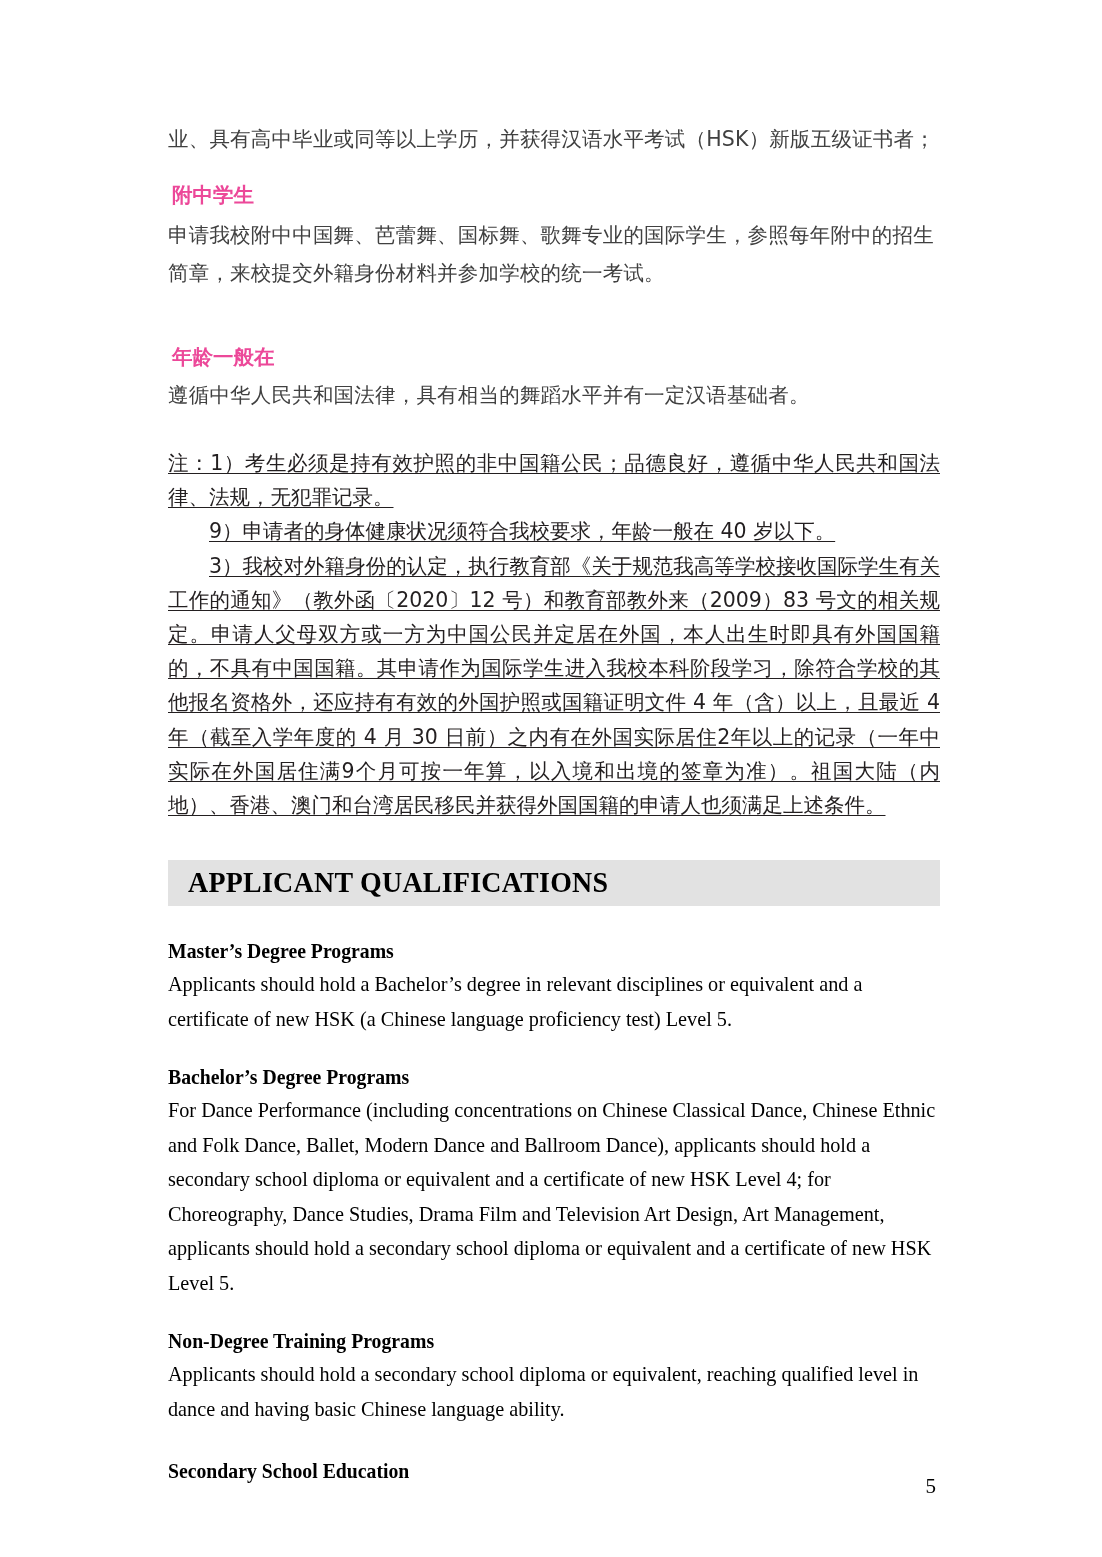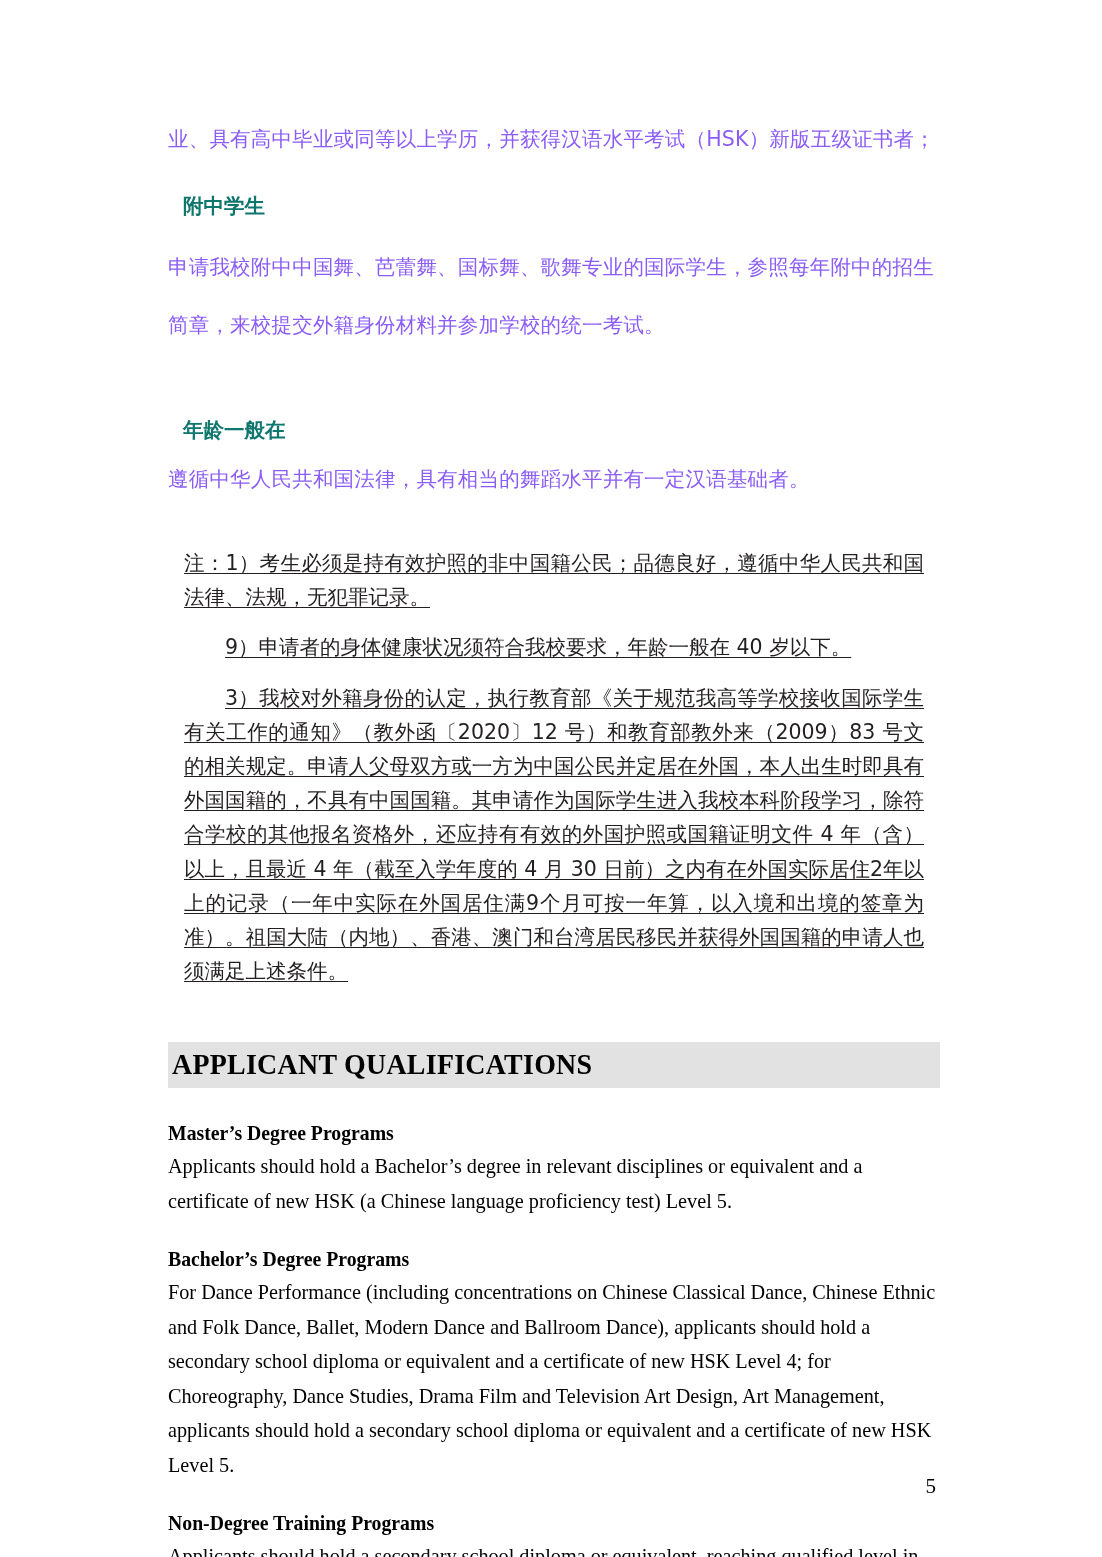--- a/index.html
+++ b/index.html
@@ -23,63 +23,63 @@
     position: absolute;
     left: 168px;
     top: 122px;
     width: 772px;
   }
 
   
   .cn {
     font-family: "DejaVu Sans", "Liberation Sans", sans-serif;
     font-size: 20.5px;
-    color: #8b5cf6;
+    color: #404040;
     letter-spacing: 0.2px;
   }
   .cn-tight {
     line-height: 34px;
     margin: 0;
   }
   .cn-loose {
-    line-height: 58px;
+    line-height: 38px;
     margin: 0;
   }
   .cn-head {
     font-family: "DejaVu Sans", "Liberation Sans", sans-serif;
     font-size: 20.5px;
     font-weight: bold;
-    color: #0f766e;
+    color: #ec4899;
     line-height: 34px;
-    margin: 15px;
+    margin: 4px;
   }
   .cn-note {
     font-family: "DejaVu Sans", "Liberation Sans", sans-serif;
     font-size: 20.5px;
     color: #231f20;
     line-height: 34.2px;
-    margin: 16px;
+    margin: 0;
     text-decoration: underline;
     text-underline-offset: 3px;
     text-decoration-thickness: 1px;
     text-align: justify;
     text-justify: inter-character;
   }
   .indent2 { text-indent: 41px; }
   .sp-18 { height: 18px; }
   .sp-26 { height: 26px; }
   .sp-30 { height: 30px; }
   .sp-34 { height: 34px; }
   .sp-38 { height: 38px; }
   .sp-44 { height: 44px; }
 
   
   .band {
     background: #e2e2e2;
-    padding: 4px 0 6px 4px;
+    padding: 4px 0 6px 20px;
     margin: 0;
   }
   .band-title {
     font-family: "Liberation Serif", "DejaVu Serif", serif;
     font-size: 30px;
     font-weight: bold;
     letter-spacing: 0.3px;
     line-height: 36px;
     margin: 0;
     transform: scaleX(0.93);

